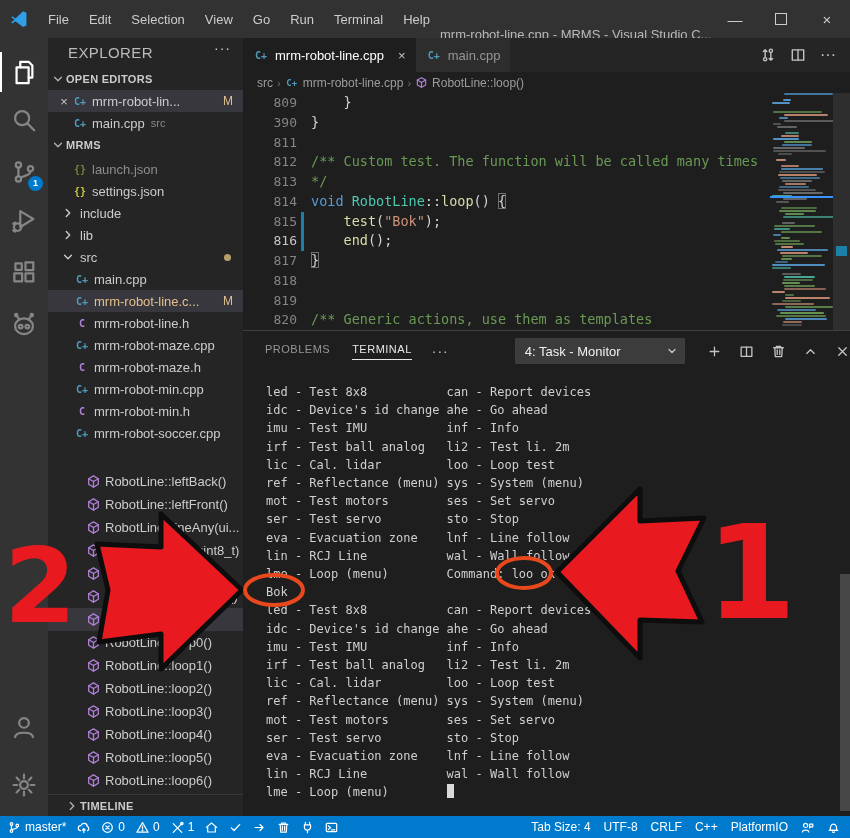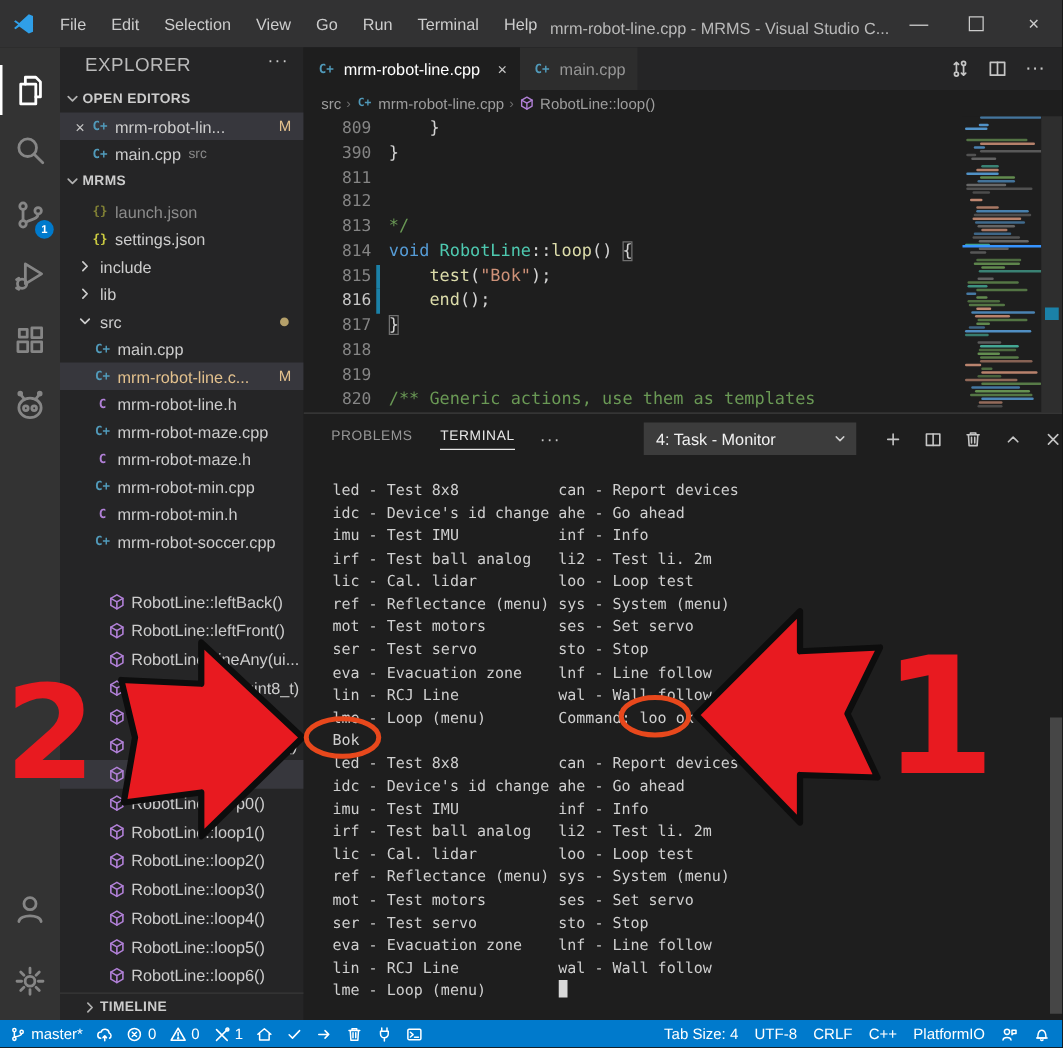--- a/index.html
+++ b/index.html
@@ -7,21 +7,21 @@
           font-family:"Liberation Sans","DejaVu Sans",sans-serif;color:#cccccc;cursor:default;}
   .ic{display:inline-flex;align-items:center;justify-content:center;}
   .ic svg{width:100%;height:100%;stroke:currentColor;fill:none;stroke-width:1.2;stroke-linecap:round;stroke-linejoin:round;}
 
   
   .titlebar{position:absolute;left:0;top:0;width:850px;height:38px;background:#323233;display:flex;align-items:center;}
   .logo{width:18px;height:18px;margin:0 12px 0 10px;}
   .logo svg{width:18px;height:18px;}
   .menus{display:flex;gap:4px;}
   .menu-item{color:#cccccc;font-size:13px;padding:4px 8px;border-radius:4px;}
-  .win-title{position:absolute;left:440px;top:4px;height:38px;line-height:38px;font-size:13px;color:#b9b9b9;white-space:nowrap;}
+  .win-title{position:absolute;left:440px;top:16px;height:38px;line-height:38px;font-size:13px;color:#b9b9b9;white-space:nowrap;}
   .win-controls{position:absolute;right:0;top:0;height:38px;display:flex;}
   .wc{width:46px;height:38px;display:flex;align-items:center;justify-content:center;color:#cccccc;font-size:15px;}
   .wc .boxglyph{width:10px;height:10px;border:1px solid #cccccc;display:block;}
 
   
   .activitybar{position:absolute;left:0;top:38px;width:48px;height:778px;background:#333333;}
   .ab-item{position:absolute;left:0;width:48px;height:48px;display:flex;align-items:center;justify-content:center;color:#868686;}
   .ab-item.active{color:#ffffff;}
   .ab-item.active::before{content:"";position:absolute;left:0;top:4px;bottom:4px;width:2px;background:#ffffff;}
   .ab-item .ic{width:26px;height:26px;}
@@ -542,20 +542,21 @@
           <span class="ct"><span class="tk-fg">}</span></span>
         </div>
         <div class="code-line">
           <span class="ln">811</span>
           <span class="modcell"></span>
           <span class="ct"></span>
         </div>
         <div class="code-line">
           <span class="ln">812</span>
           <span class="modcell"></span>
+          <span class="ct"><span class="tk-comment">/** Custom test. The function will be called many times</span></span>
         </div>
         <div class="code-line">
           <span class="ln">813</span>
           <span class="modcell"></span>
           <span class="ct"><span class="tk-comment">*/</span></span>
         </div>
         <div class="code-line">
           <span class="ln">814</span>
           <span class="modcell"></span>
           <span class="ct"><span class="tk-kw">void</span><span class="tk-fg"> </span><span class="tk-type">RobotLine</span><span class="tk-fg">::</span><span class="tk-fn">loop</span><span class="tk-fg">() </span><span class="tk-fg tk-box">{</span></span>

